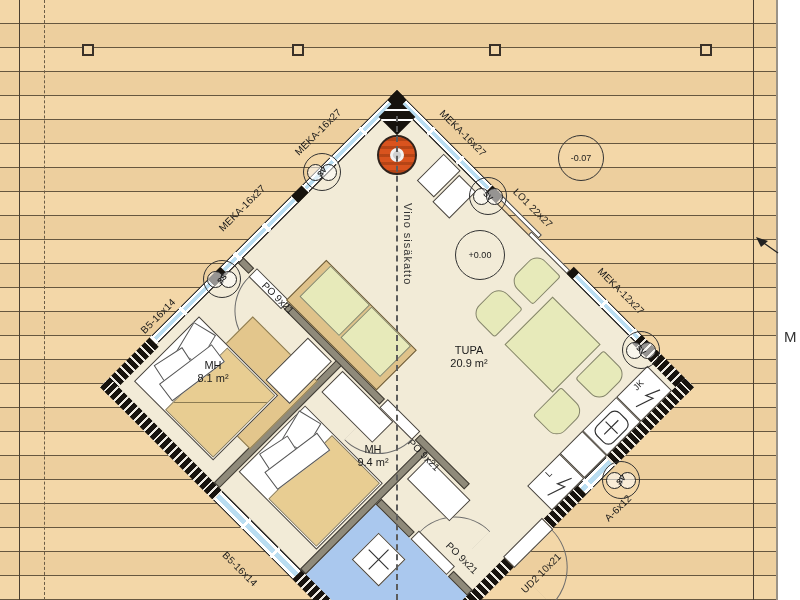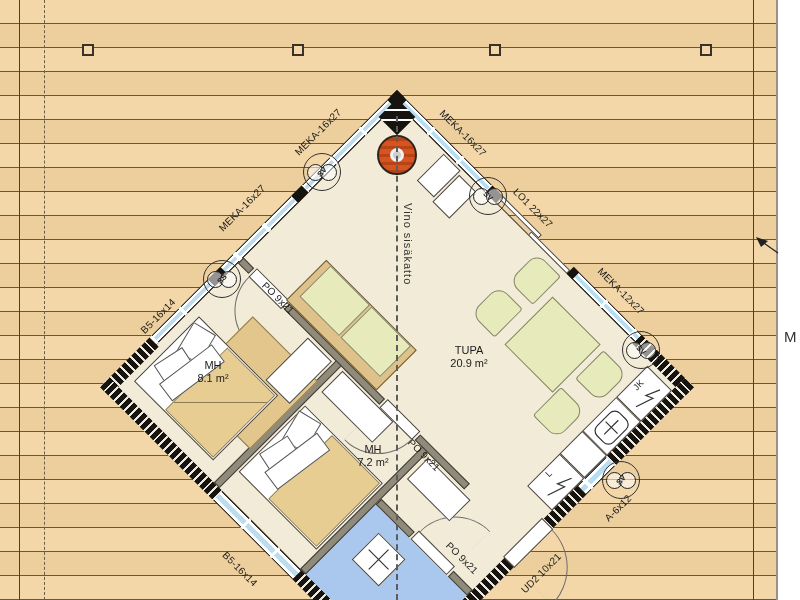--- a/index.html
+++ b/index.html
@@ -185,41 +185,47 @@
     <div class="abs white-u" style="left:300px;top:326px;width:38px;height:38px;">
       <svg class="zz" style="left:2px;top:2px" width="32" height="32" viewBox="0 0 32 32">
           <path d="M16 2 V30 M2 16 H30" stroke="#333" stroke-width="1.2"></path>
         </svg>
     </div>
   </div>
 
   <div id="ridge"></div>
   <div id="vino">Vino sisäkatto</div>
 
+  <div class="lvl" style="left:480px;top:255px;width:48px;height:48px;">
+      <span>+0.00</span>
+    </div>
+  <div class="lvl" style="left:581px;top:158px;width:44px;height:44px;">
+      <span>-0.07</span>
+    </div>
 
   <div class="lbl rm45" style="left:318px;top:132px;">MEKA-16x27</div>
   <div class="lbl rm45" style="left:242px;top:208px;">MEKA-16x27</div>
   <div class="lbl rm45" style="left:158px;top:316px;">B5-16x14</div>
   <div class="lbl r45" style="left:463px;top:133px;">MEKA-16x27</div>
   <div class="lbl r45" style="left:533px;top:208px;">LO1 22x27</div>
   <div class="lbl r45" style="left:621px;top:291px;">MEKA-12x27</div>
   <div class="lbl r45" style="left:240px;top:569px;">B5-16x14</div>
   <div class="lbl rm45" style="left:541px;top:573px;">UD2 10x21</div>
   <div class="lbl rm45" style="left:618px;top:508px;">A-6x12</div>
   <div class="lbl r45" style="left:278px;top:298px;">PO 9x21</div>
   <div class="lbl r45" style="left:424px;top:455px;">PO 9x21</div>
   <div class="lbl r45" style="left:462px;top:558px;">PO 9x21</div>
 
   <div class="room-lbl" style="left:213px;top:372px;">
     <div>MH</div>
     <div>8.1 m²</div>
   </div>
   <div class="room-lbl" style="left:373px;top:456px;">
     <div>MH</div>
-    <div>7.2 m²</div>
+    <div>9.4 m²</div>
   </div>
   <div class="room-lbl" style="left:469px;top:357px;">
     <div>TUPA</div>
     <div>20.9 m²</div>
   </div>
 
   <div class="svsym" style="left:322px;top:172px;">
     <div class="c1"></div>
       <div class="c2"></div>
     <span style="transform:translate(-50%,-50%) rotate(-45deg);">SV</span>

